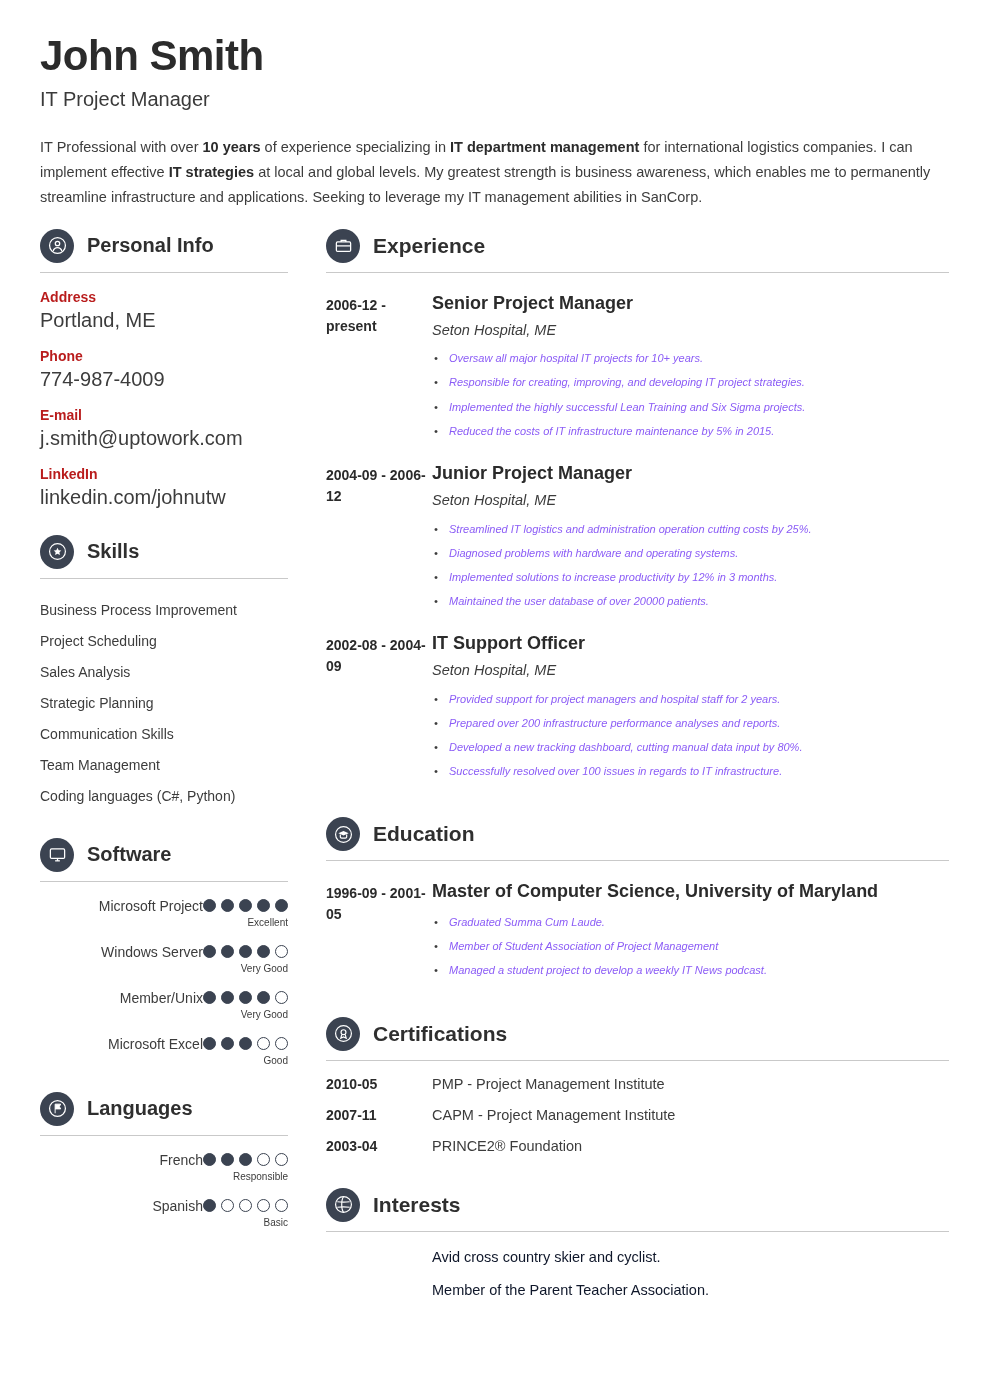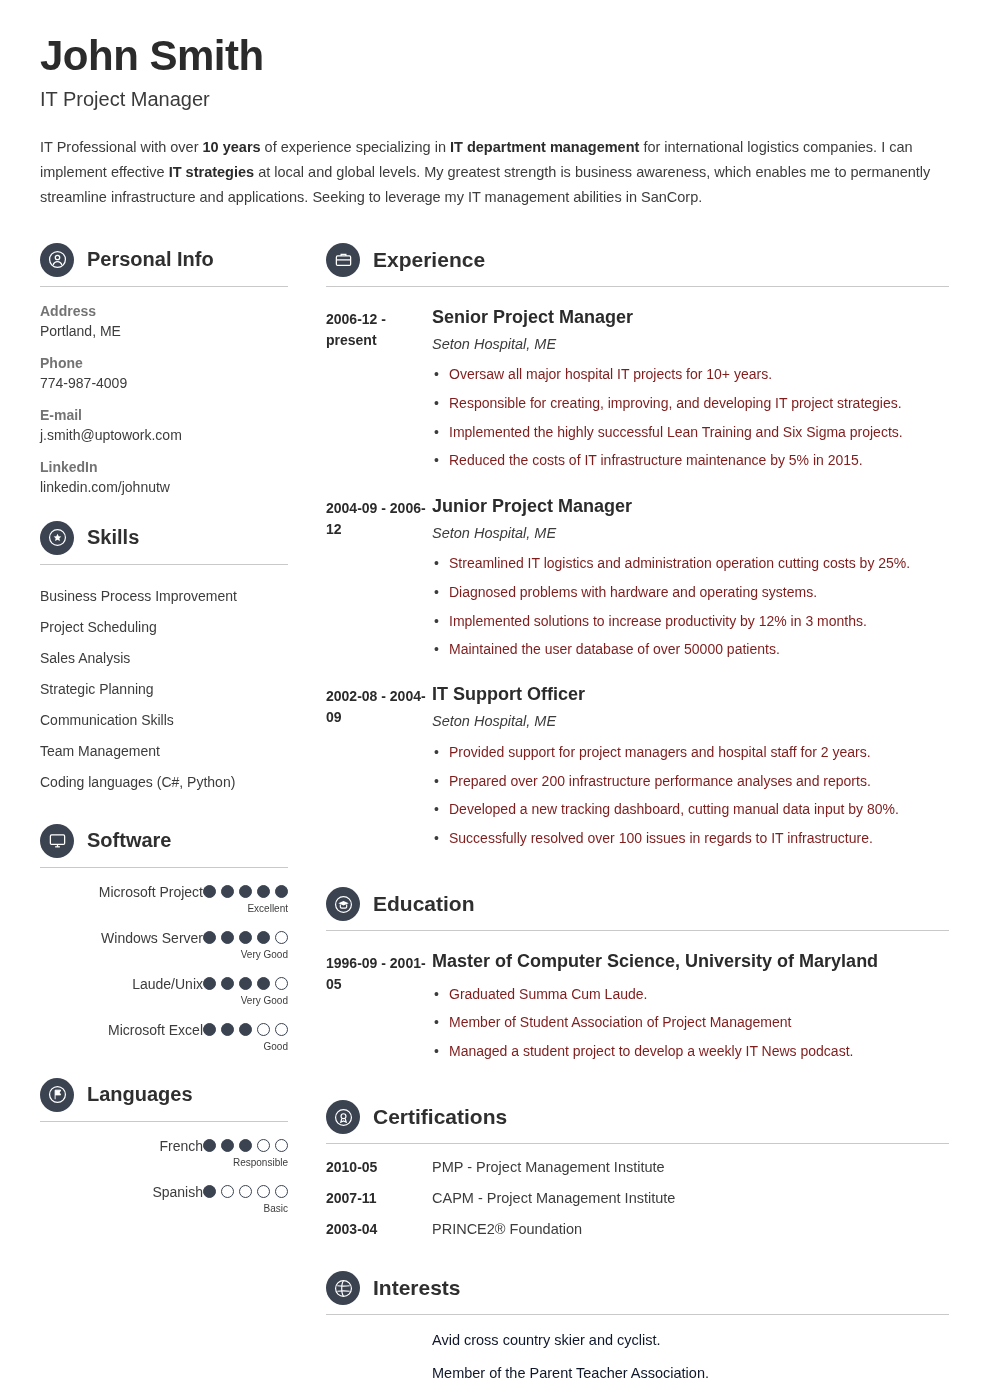--- a/index.html
+++ b/index.html
@@ -43,21 +43,21 @@
     color: #3c3c3c;
     margin: 0;
     max-width: 910px;
   }
   .hdr-summary b { font-weight: bold; color: #2b2b2b; }
 
   
   .cols {
     display: flex;
     align-items: flex-start;
-    margin-top: 33px;
+    margin-top: 19px;
   }
   .col-left {
     width: 248px;
     flex: 0 0 248px;
   }
   .col-right {
     flex: 1 1 auto;
     margin-left: 38px;
   }
 
@@ -93,25 +93,25 @@
     justify-content: center;
     flex: 0 0 34px;
   }
   .ico svg { display: block; }
 
   
   .pi-block { margin-top: 16px; }
   .pi-label {
     font-size: 14px;
     font-weight: bold;
-    color: #737373;
+    color: #b91c1c;
     margin-bottom: 4px;
   }
   .pi-value {
-    font-size: 14px;
+    font-size: 20px;
     color: #3c3c3c;
   }
 
   .skills-list { margin-top: 16px; }
   .skill-item {
     font-size: 14px;
     color: #3c3c3c;
     padding: 7.5px 0;
   }
 
@@ -169,25 +169,26 @@
     font-style: italic;
     color: #3c3c3c;
     margin: 0 0 9px 0;
   }
   ul.bullets {
     margin: 0;
     padding: 0;
     list-style: none;
   }
   ul.bullets li {
-    font-size: 14px;
-    color: #7f1d1d;
+    font-size: 11px;
+    color: #8b5cf6;
     line-height: 1.55;
     padding: 3.5px 0 3.5px 17px;
     position: relative;
+    font-style: italic;
   }
   ul.bullets li::before {
     content: "•";
     position: absolute;
     left: 2px;
     top: 3.5px;
     color: #3c3c3c;
   }
 
   .sec-gap { margin-top: 34px; }
@@ -319,21 +320,21 @@
                   <span class="dot on"></span>
                   <span class="dot on"></span>
                   <span class="dot on"></span>
                   <span class="dot"></span>
                 </div>
               </div>
               <div class="rate-label">Very Good</div>
             </div>
             <div class="rate-row">
               <div class="rate-line">
-                <span class="rate-name">Laude/Unix</span>
+                <span class="rate-name">Member/Unix</span>
                 <div class="dots">
                   <span class="dot on"></span>
                   <span class="dot on"></span>
                   <span class="dot on"></span>
                   <span class="dot on"></span>
                   <span class="dot"></span>
                 </div>
               </div>
               <div class="rate-label">Very Good</div>
             </div>
@@ -424,21 +425,21 @@
             </div>
             <div class="entry">
               <div class="entry-date">2004-09 - 2006-12</div>
               <div class="entry-body">
                 <div class="entry-title">Junior Project Manager</div>
                 <div class="entry-sub">Seton Hospital, ME</div>
                 <ul class="bullets">
                   <li>Streamlined IT logistics and administration operation cutting costs by 25%.</li>
                   <li>Diagnosed problems with hardware and operating systems.</li>
                   <li>Implemented solutions to increase productivity by 12% in 3 months.</li>
-                  <li>Maintained the user database of over 50000 patients.</li>
+                  <li>Maintained the user database of over 20000 patients.</li>
                 </ul>
               </div>
             </div>
             <div class="entry">
               <div class="entry-date">2002-08 - 2004-09</div>
               <div class="entry-body">
                 <div class="entry-title">IT Support Officer</div>
                 <div class="entry-sub">Seton Hospital, ME</div>
                 <ul class="bullets">
                   <li>Provided support for project managers and hospital staff for 2 years.</li>

